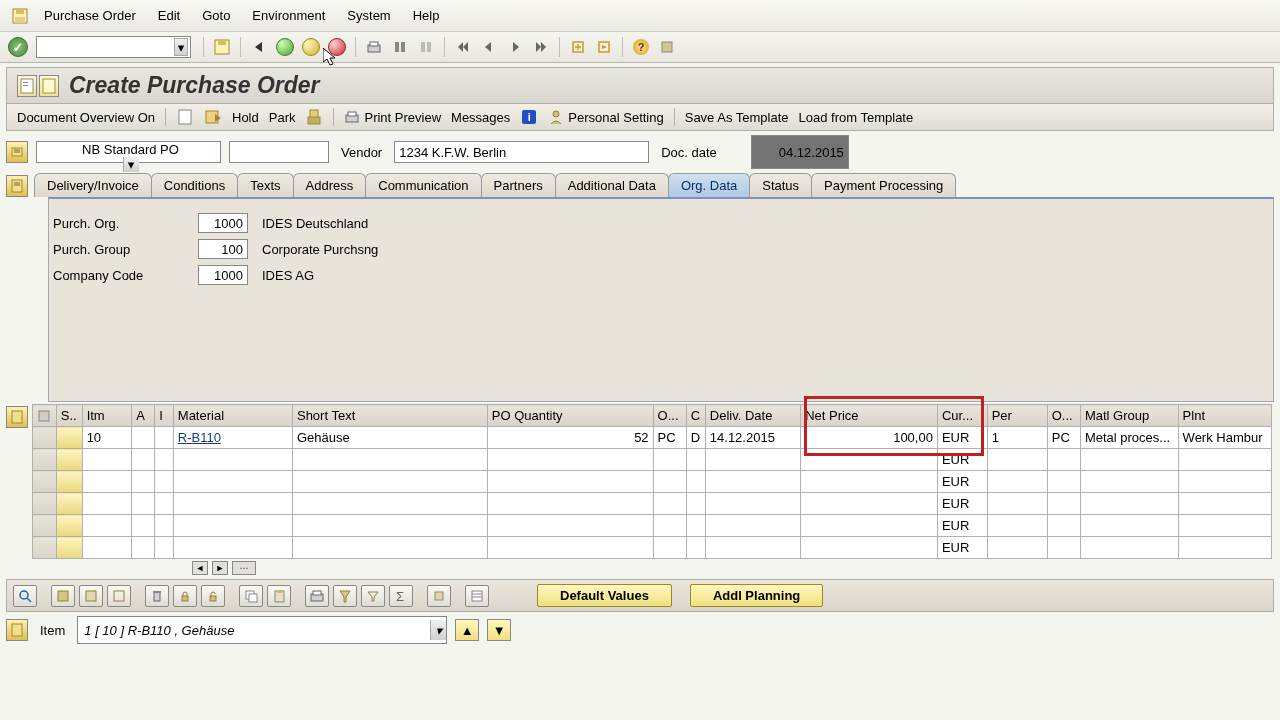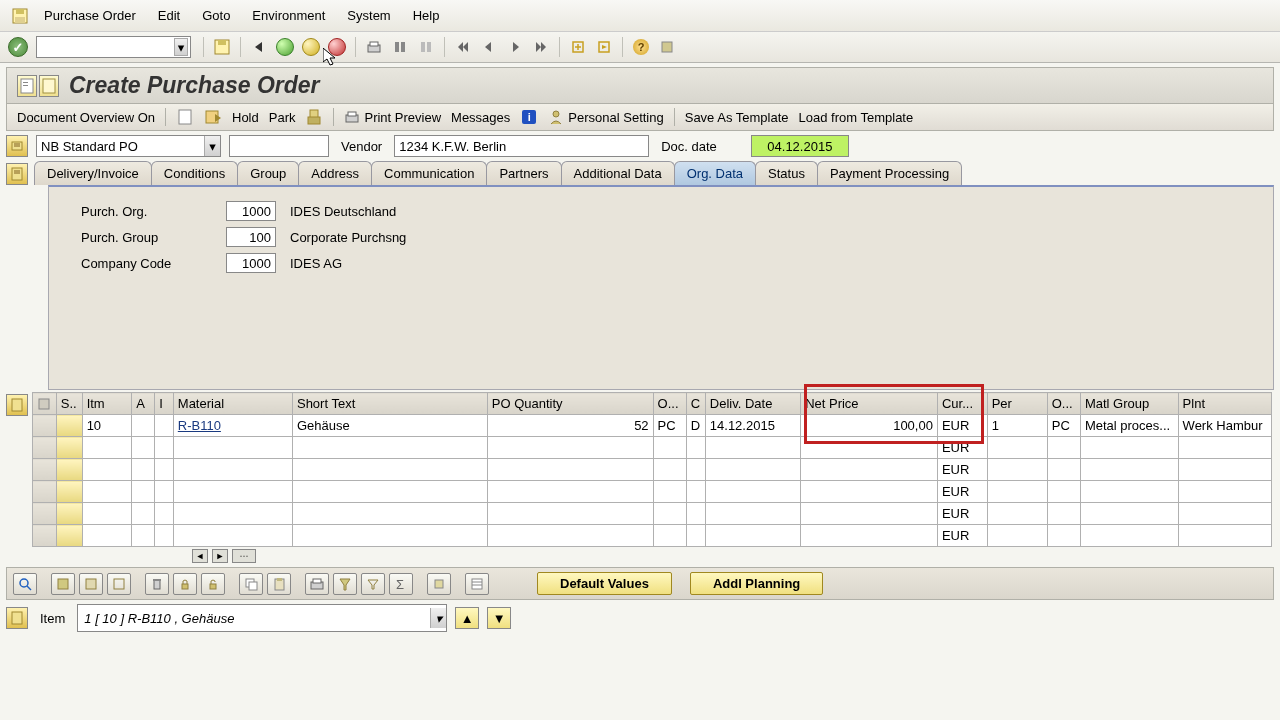--- a/index.html
+++ b/index.html
@@ -31,37 +31,37 @@
 
 
 .apptoolbar { background: linear-gradient(#f2f0e8,#e0dcd4); border: 1px solid #b0b0a8; border-top: none; margin: 0 6px; padding: 4px 10px; display: flex; align-items: center; gap: 10px; }
 .apptb-link { cursor: pointer; }
 .apptb-icon { width: 18px; height: 18px; display: flex; align-items: center; justify-content: center; }
 .apptb-item { display: flex; align-items: center; gap: 4px; cursor: pointer; }
 
 
 .header-row { margin: 4px 6px 0 6px; display: flex; align-items: center; gap: 8px; }
 .collapse-btn { width: 22px; height: 22px; border: 1px solid #888; background: linear-gradient(#fff2b0,#e0c050); display:flex; align-items:center; justify-content:center; }
-.po-type { width: 185px; height: 22px; border: 1px solid #888; background: white; display: flex; align-items:center; justify-content:space-between; padding-left: 4px; }
+.po-type { width: 185px; height: 22px; border: 1px solid #888; background: white; display: flex; align-items:center; justify-content:space-between; padding-left: 4px; flex-direction: column; }
 .po-type-arrow { width: 16px; height: 20px; background: linear-gradient(#f0f0f0,#d0d0d0); border-left:1px solid #aaa; display:flex; align-items:center; justify-content:center; }
 .po-num { width: 100px; height: 22px; border: 1px solid #888; background: white; }
 .lbl { padding: 0 4px; }
 .vendor-input { width: 255px; height: 22px; border: 1px solid #888; background: white; padding: 2px 4px; }
 .docdate-box { width: 14px; height: 20px; }
-.docdate-input { width: 98px; height: 22px; border: 1px solid #888; background: #bef264; padding: 2px 4px; text-align: center; }
+.docdate-input { width: 98px; height: 34px; border: 1px solid #888; background: #737373; padding: 2px 4px; text-align: right; }
 
 
 .tab-area { margin: 4px 6px 0 6px; display: flex; align-items: flex-start; }
 .tab-sidebtn { width: 22px; height: 22px; border: 1px solid #888; background: linear-gradient(#fff2b0,#e0c050); display:flex; align-items:center; justify-content:center; margin-top: 2px; }
 .tabstrip { display: flex; align-items: flex-end; gap: 0; margin-left: 6px; }
 .tab { padding: 4px 12px; background: linear-gradient(#eeeae0,#ded8cc); border: 1px solid #9898a0; border-bottom: none; border-radius: 6px 6px 0 0; margin-right: -1px; cursor: pointer; white-space: nowrap; }
 .tab.active { background: linear-gradient(#d0e0f0,#b0c8e0); color: #003070; font-weight: normal; position: relative; z-index: 2; }
 
 
-.tab-content { margin: 0 6px; border: 1px solid #a8a8b0; border-top: 2px solid #8090c0; background: #e8e4da; min-height: 205px; padding: 14px 32px; margin-left: 48px; }
+.tab-content { margin: 0 6px; border: 1px solid #a8a8b0; border-top: 2px solid #8090c0; background: #e8e4da; min-height: 205px; padding: 14px 4px; margin-left: 48px; }
 .form-row { display: flex; align-items: center; margin-bottom: 6px; }
 .form-row .fl { width: 145px; }
 .form-row .fi { width: 50px; height: 20px; border: 1px solid #888; background: white; padding: 1px 4px; text-align: right; margin-right: 14px; }
 .form-row .fd { }
 
 
 .items-wrap { margin: 2px 6px 0 6px; display: flex; }
 .items-sidebtn { width: 22px; height: 22px; border: 1px solid #888; background: linear-gradient(#fff2b0,#e0c050); display:flex; align-items:center; justify-content:center; margin-top: 2px; margin-right: 4px; }
 .tbl { border-collapse: collapse; width: 1240px; }
 .tbl th, .tbl td { border: 1px solid #b0b0b0; padding: 2px 4px; height: 22px; text-align: left; font-weight: normal; background: white; overflow: hidden; white-space: nowrap; }
@@ -295,21 +295,21 @@
   <div class="tab-sidebtn">
       <svg width="14" height="14">
         <rect x="2" y="1" width="10" height="12" fill="#f0e090" stroke="#a08830"></rect>
         <line x1="4" y1="4" x2="10" y2="4" stroke="#806020"></line>
         <line x1="4" y1="6" x2="10" y2="6" stroke="#806020"></line>
       </svg>
     </div>
   <div class="tabstrip">
     <div class="tab">Delivery/Invoice</div>
     <div class="tab">Conditions</div>
-    <div class="tab">Group</div>
+    <div class="tab">Texts</div>
     <div class="tab">Address</div>
     <div class="tab">Communication</div>
     <div class="tab">Partners</div>
     <div class="tab">Additional Data</div>
     <div class="tab active">Org. Data</div>
     <div class="tab">Status</div>
     <div class="tab">Payment Processing</div>
   </div>
 </div>
 

